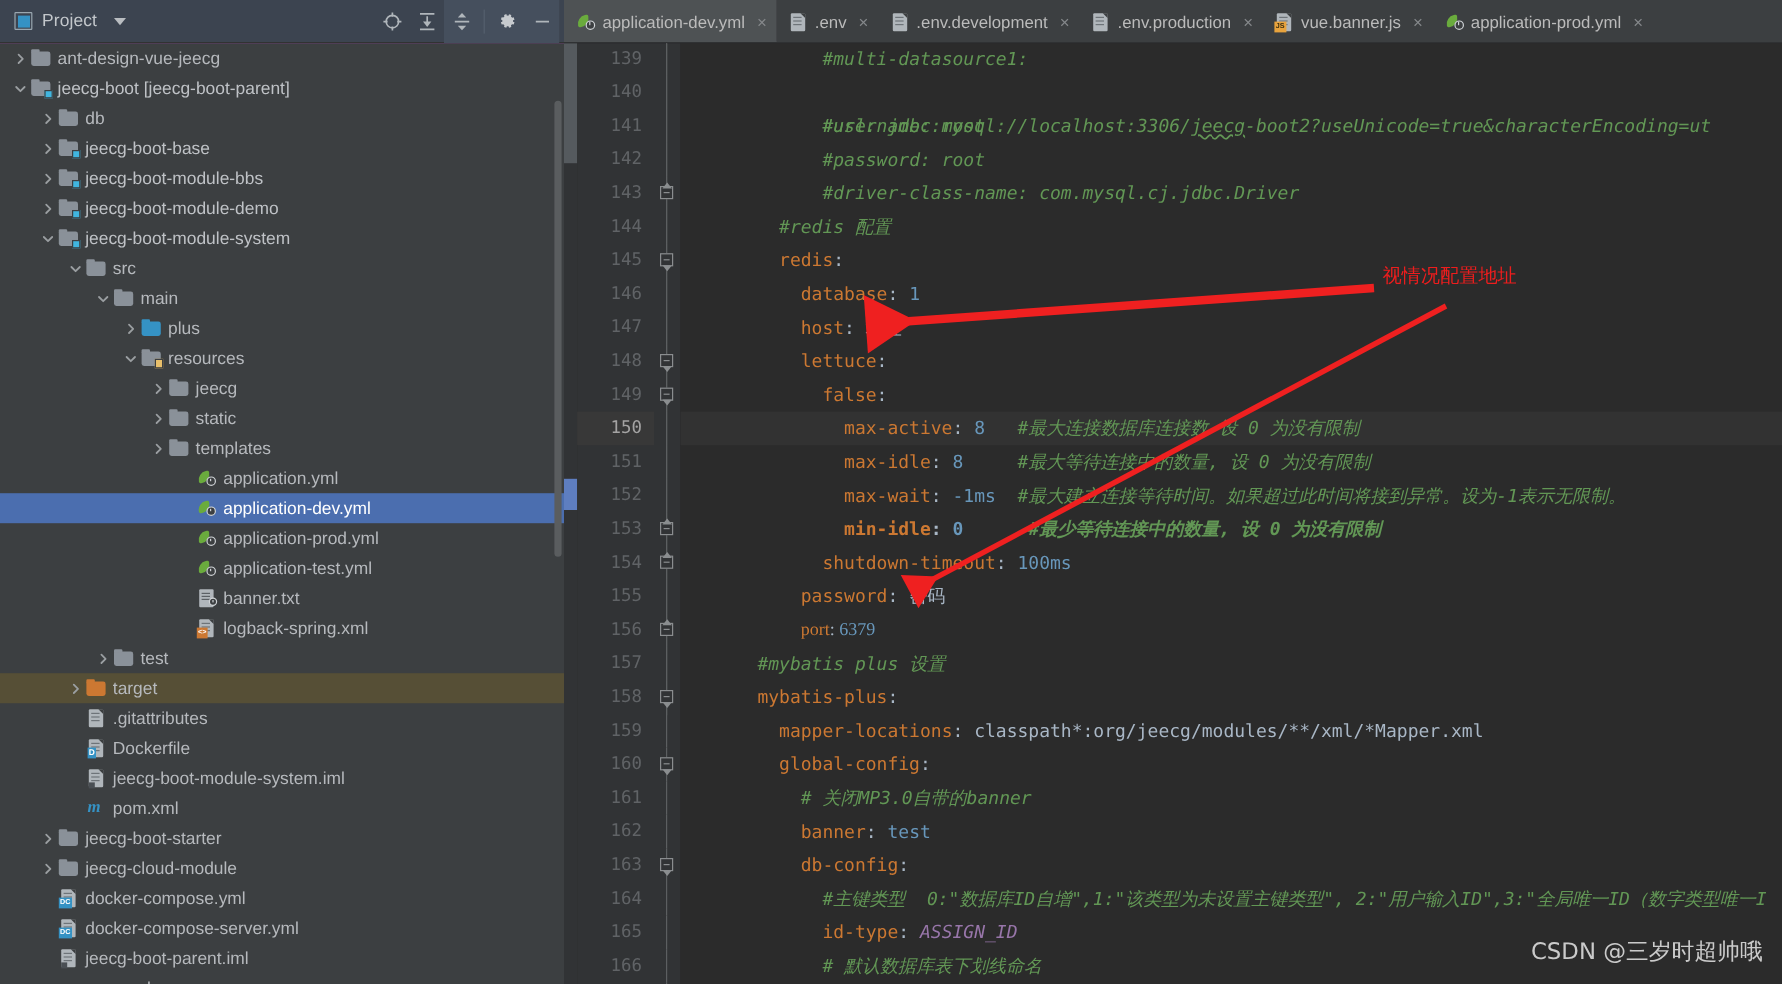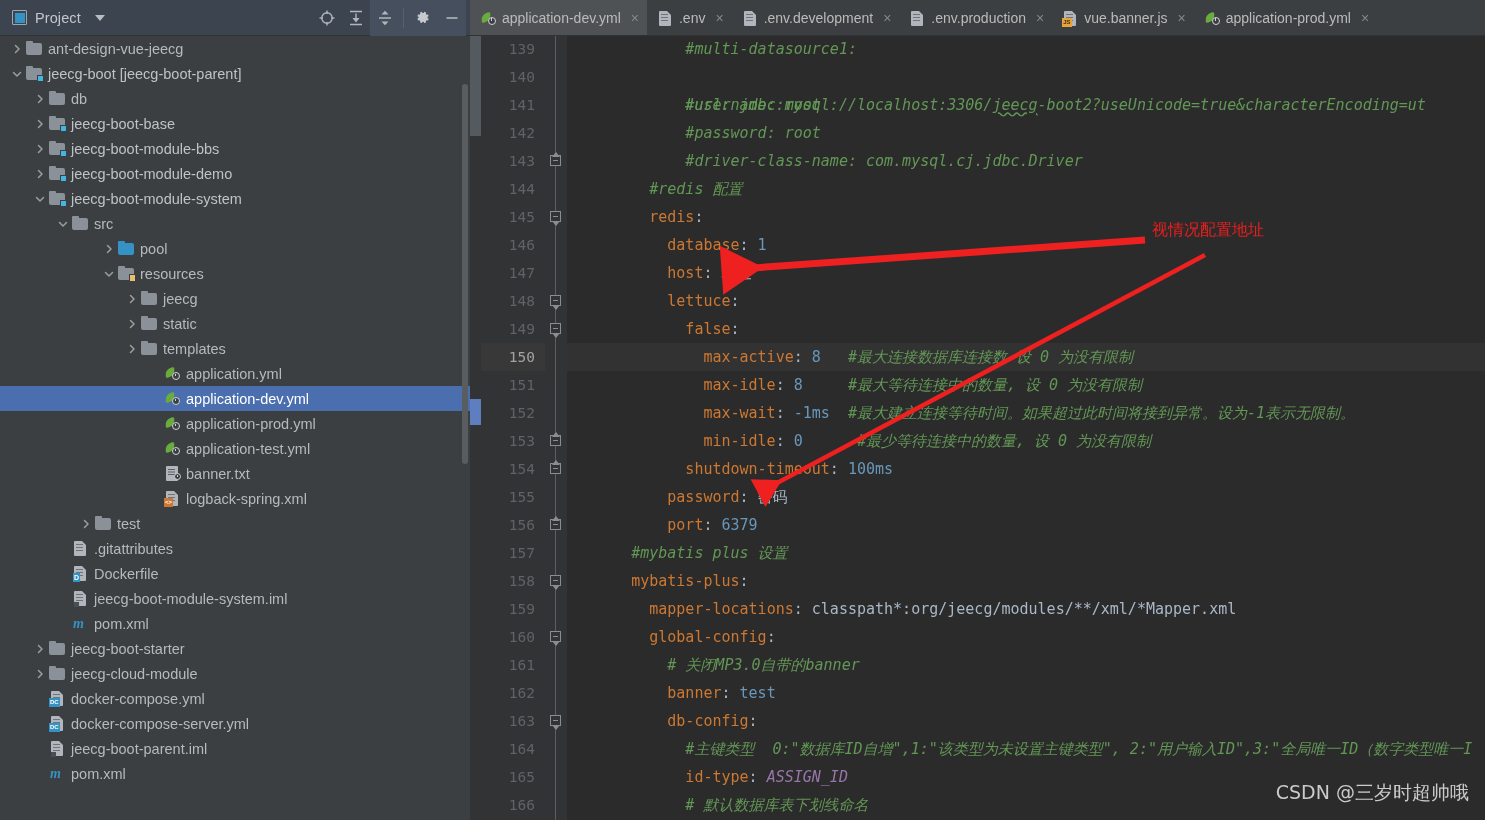--- a/index.html
+++ b/index.html
@@ -539,30 +539,42 @@
               <svg width="12" height="12" viewBox="0 0 12 12">
                 <path fill="none" stroke="#9a9ea1" stroke-width="1.5" stroke-linecap="round" stroke-linejoin="round" d="M2.5 4.5 L6 8 L9.5 4.5"></path>
               </svg>
             </span>
             <span class="ficon">
               <span class="folder"></span>
             </span>
             <span class="tlabel">src</span>
           </div>
           <div class="trow">
+            <span style="display: inline-block; width: 77px; flex: 0 0 auto;"></span>
+            <span class="twist">
+              <svg width="12" height="12" viewBox="0 0 12 12">
+                <path fill="none" stroke="#9a9ea1" stroke-width="1.5" stroke-linecap="round" stroke-linejoin="round" d="M2.5 4.5 L6 8 L9.5 4.5"></path>
+              </svg>
+            </span>
+            <span class="ficon">
+              <span class="folder"></span>
+            </span>
+            <span class="tlabel">main</span>
+          </div>
+          <div class="trow">
             <span style="display: inline-block; width: 100px; flex: 0 0 auto;"></span>
             <span class="twist">
               <svg width="12" height="12" viewBox="0 0 12 12">
                 <path fill="none" stroke="#9a9ea1" stroke-width="1.5" stroke-linecap="round" stroke-linejoin="round" d="M4.5 2.5 L8 6 L4.5 9.5"></path>
               </svg>
             </span>
             <span class="ficon">
               <span class="folder java"></span>
             </span>
-            <span class="tlabel">pool</span>
+            <span class="tlabel">plus</span>
           </div>
           <div class="trow">
             <span style="display: inline-block; width: 100px; flex: 0 0 auto;"></span>
             <span class="twist">
               <svg width="12" height="12" viewBox="0 0 12 12">
                 <path fill="none" stroke="#9a9ea1" stroke-width="1.5" stroke-linecap="round" stroke-linejoin="round" d="M2.5 4.5 L6 8 L9.5 4.5"></path>
               </svg>
             </span>
             <span class="ficon">
               <span class="folder"></span>
@@ -678,20 +690,32 @@
             <span style="display: inline-block; width: 77px; flex: 0 0 auto;"></span>
             <span class="twist">
               <svg width="12" height="12" viewBox="0 0 12 12">
                 <path fill="none" stroke="#9a9ea1" stroke-width="1.5" stroke-linecap="round" stroke-linejoin="round" d="M4.5 2.5 L8 6 L4.5 9.5"></path>
               </svg>
             </span>
             <span class="ficon">
               <span class="folder"></span>
             </span>
             <span class="tlabel">test</span>
+          </div>
+          <div class="trow excluded-sel">
+            <span style="display: inline-block; width: 54px; flex: 0 0 auto;"></span>
+            <span class="twist">
+              <svg width="12" height="12" viewBox="0 0 12 12">
+                <path fill="none" stroke="#9a9ea1" stroke-width="1.5" stroke-linecap="round" stroke-linejoin="round" d="M4.5 2.5 L8 6 L4.5 9.5"></path>
+              </svg>
+            </span>
+            <span class="ficon">
+              <span class="folder orange"></span>
+            </span>
+            <span class="tlabel">target</span>
           </div>
           <div class="trow">
             <span style="display: inline-block; width: 54px; flex: 0 0 auto;"></span>
             <span class="twist"></span>
             <span class="ficon">
               <span class="sheet corner">
                 <span class="lines"></span>
               </span>
             </span>
             <span class="tlabel">.gitattributes</span>
@@ -1013,24 +1037,24 @@
           <div class="codeline" style="top: 139px; left: 82.24px;"><span class="c">#redis </span><span class="cc">配置</span></div>
           <div class="codeline" style="top: 167px; left: 82.24px;"><span class="k">redis</span><span class="p">:</span></div>
           <div class="codeline" style="top: 195px; left: 100.3px;"><span class="k">database</span><span class="p">: </span><span class="n">1</span></div>
           <div class="codeline" style="top: 223px; left: 100.3px;"><span class="k">host</span><span class="p">: </span><span class="s">地址</span></div>
           <div class="codeline" style="top: 251px; left: 100.3px;"><span class="k">lettuce</span><span class="p">:</span></div>
           <div class="codeline" style="top: 279px; left: 118.36px;"><span class="k">false</span><span class="p">:</span></div>
           <div class="cur-line-bg" style="top: 307px;"></div>
           <div class="codeline" style="top: 307px; left: 136.42px;"><span class="k">max-active</span><span class="p">: </span><span class="n">8</span><span class="p">   </span><span class="c">#</span><span class="cc">最大连接数据库连接数</span><span class="cc"> 设 </span><span class="cc">0</span><span class="cc"> 为没有限制</span></div>
           <div class="codeline" style="top: 335px; left: 136.42px;"><span class="k">max-idle</span><span class="p">: </span><span class="n">8</span><span class="p">     </span><span class="c">#</span><span class="cc">最大等待连接中的数量</span><span class="cc">, 设 </span><span class="cc">0</span><span class="cc"> 为没有限制</span></div>
           <div class="codeline" style="top: 363px; left: 136.42px;"><span class="k">max-wait</span><span class="p">: </span><span class="n">-1ms</span><span class="p">  </span><span class="c">#</span><span class="cc">最大建立连接等待时间。如果超过此时间将接到异常。设为-1表示无限制。</span></div>
-          <div class="codeline" style="top: 391px; left: 136.42px;"><span class="k">min-idle</span><span class="p">: </span><span class="n">0</span><span class="p">      </span><span class="c">#</span><span class="cc">最少等待连接中的数量</span><span class="cc">, 设 </span><span class="cc">0</span><span class="cc"> 为没有限制</span></div>
+          <div class="codeline" style="top: 391px; left: 136.42px; font-weight: bold;"><span class="k">min-idle</span><span class="p">: </span><span class="n">0</span><span class="p">      </span><span class="c">#</span><span class="cc">最少等待连接中的数量</span><span class="cc">, 设 </span><span class="cc">0</span><span class="cc"> 为没有限制</span></div>
           <div class="codeline" style="top: 419px; left: 118.36px;"><span class="k">shutdown-timeout</span><span class="p">: </span><span class="n">100ms</span></div>
           <div class="codeline" style="top: 447px; left: 100.3px;"><span class="k">password</span><span class="p">: </span><span class="s">密码</span></div>
-          <div class="codeline" style="top: 475px; left: 100.3px;"><span class="k">port</span><span class="p">: </span><span class="n">6379</span></div>
+          <div class="codeline" style="top: 475px; left: 100.3px; font-family: Liberation Serif, serif;"><span class="k">port</span><span class="p">: </span><span class="n">6379</span></div>
           <div class="codeline" style="top: 503px; left: 64.18px;"><span class="c">#mybatis plus </span><span class="cc">设置</span></div>
           <div class="codeline" style="top: 531px; left: 64.18px;"><span class="k">mybatis-plus</span><span class="p">:</span></div>
           <div class="codeline" style="top: 559px; left: 82.24px;"><span class="k">mapper-locations</span><span class="p">: </span><span class="s">classpath*:org/jeecg/modules/**/xml/*Mapper.xml</span></div>
           <div class="codeline" style="top: 587px; left: 82.24px;"><span class="k">global-config</span><span class="p">:</span></div>
           <div class="codeline" style="top: 615px; left: 100.3px;"><span class="c"># </span><span class="cc">关闭MP3.0自带的banner</span></div>
           <div class="codeline" style="top: 643px; left: 100.3px;"><span class="k">banner</span><span class="p">: </span><span class="n">test</span></div>
           <div class="codeline" style="top: 671px; left: 100.3px;"><span class="k">db-config</span><span class="p">:</span></div>
           <div class="codeline" style="top: 699px; left: 118.36px;"><span class="c">#</span><span class="cc">主键类型</span><span class="cc">  0:</span><span class="cc">"数据库ID自增",1:"该类型为未设置主键类型", 2:"用户输入ID",3:"全局唯一ID（数字类型唯一I</span></div>
           <div class="codeline" style="top: 727px; left: 118.36px;"><span class="k">id-type</span><span class="p">: </span><span class="v">ASSIGN_ID</span></div>
           <div class="codeline" style="top: 755px; left: 118.36px;"><span class="c"># </span><span class="cc">默认数据库表下划线命名</span></div>

